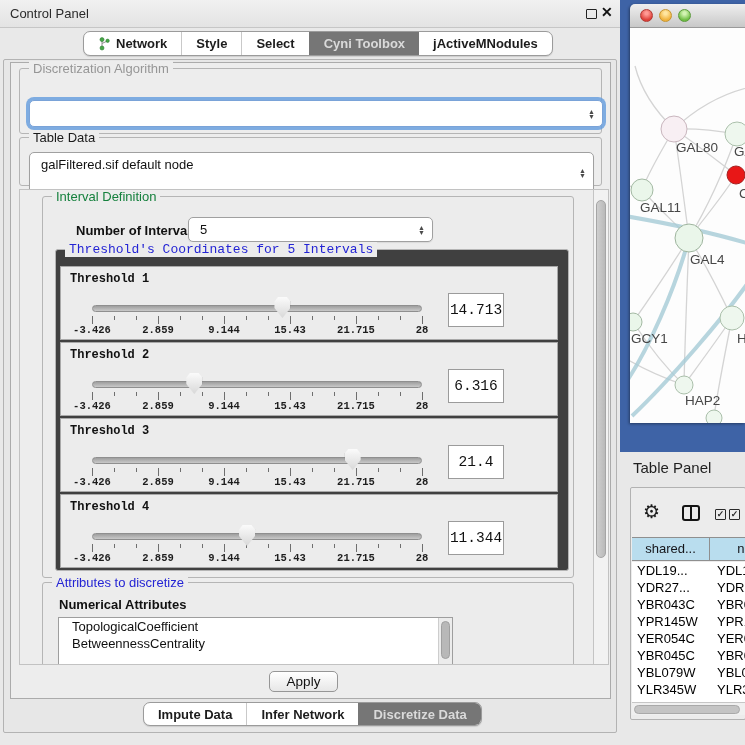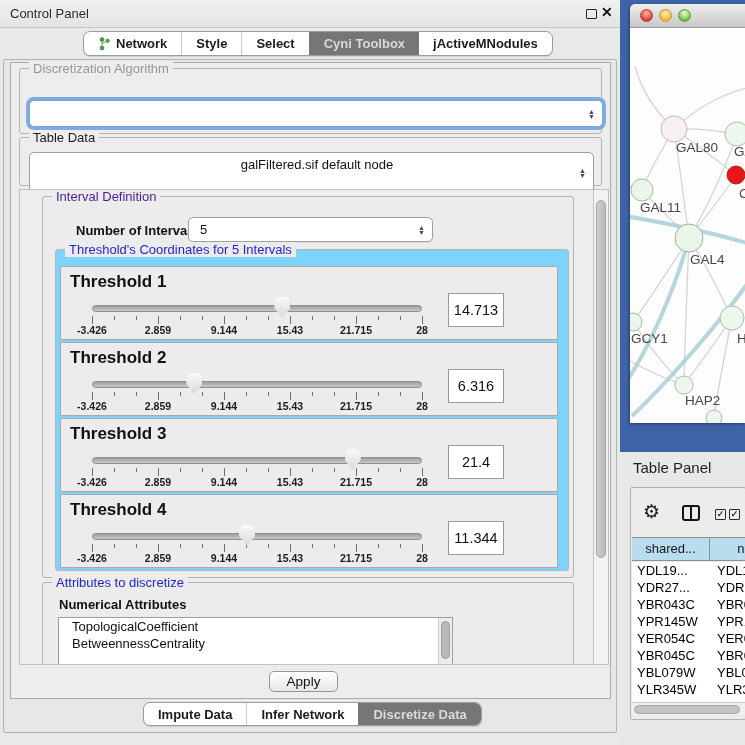--- a/index.html
+++ b/index.html
@@ -29,21 +29,21 @@
 
   .outer-panel { position:absolute; left:3px; top:59px; width:614px; height:674px;
     border:1px solid #b3b3b3; border-radius:2px; background:#e7e7e7; }
   .inner-panel { position:absolute; left:10px; top:62px; width:601px; height:637px;
     border:1px solid #ababab; background:#ededed; }
 
   
   .group { position:absolute; border:1px solid #b5b5b5; border-radius:3px; }
   .group-title { position:absolute; top:-8px; left:9px; background:#ededed; padding:0 4px;
     font-size:13px; color:#1a1a1a; white-space:nowrap; }
-  .group-title.green { color:#4c1d95; }
+  .group-title.green { color:#15803d; }
   .group-title.blue  { color:#2424d4; }
   .group-title.faded { color:#969696; }
 
   
   .combo { position:absolute; background:#fff; border:1px solid #a0a0a0; border-radius:5px;
     font-size:13px; color:#111; line-height:23px; padding-left:11px;
     box-shadow:inset 0 1px 0 #fff,0 1px 1px rgba(0,0,0,.08); }
   .combo .arrows { position:absolute; right:7px; top:0; height:100%; display:flex; flex-direction:column;
     justify-content:center; color:#4a4a4a; font-size:7px; line-height:5px; }
   .combo.focusring { box-shadow:0 0 0 3px rgba(106,160,222,.85); border-color:#7aa3d8; }
@@ -59,21 +59,21 @@
   .scrollarea { position:absolute; left:8px; top:126px; width:590px; height:476px; overflow:hidden;
     border:1px solid #c2c2c2; background:#ededed; }
   .vscroll { position:absolute; right:0; top:0; width:15px; height:100%;
     background:#f2f2f2; border-left:1px solid #c4c4c4; }
   .vscroll .vthumb { position:absolute; left:2px; top:10px; width:10px; height:358px;
     background:linear-gradient(90deg,#cfcfcf,#b9b9b9); border:1px solid #a5a5a5; border-radius:6px; }
 
   
   .th-box { position:absolute; left:4px; width:498px; height:74px; border:1px solid #a9a9a9;
     background:#ececec; }
-  .th-title { position:absolute; left:9px; top:5px; font-size:17px; font-weight:bold; color:#111; }
+  .th-title { position:absolute; left:9px; top:5px; font-size:12px; font-weight:bold; color:#111; }
   .slider { position:absolute; left:0; top:0; width:100%; height:100%; }
   .track { position:absolute; left:31px; top:38px; width:330px; height:7px; border-radius:4px;
     background:linear-gradient(#9e9e9e,#c9c9c9); border:1px solid #8f8f8f; }
   .thumb { position:absolute; top:30px; width:16px; height:21px;
     background:linear-gradient(#fbfbfb,#d8d8d8);
     clip-path:polygon(22% 0,78% 0,100% 22%,100% 52%,50% 100%,0 52%,0 22%);
     filter:drop-shadow(0 0 1px #777); }
   .ticks { position:absolute; left:31px; top:49px; width:330px; height:9px; }
   .tick { position:absolute; top:0; width:1px; background:#6e6e6e; }
   .tick.minor { height:4px; }
@@ -177,21 +177,21 @@
         <div class="combo focusring" style="left:9px; top:31px; width:574px; height:27px;">
           <span class="arrows">
               <span>▲</span>
               <span>▼</span>
             </span>
         </div>
       </div>
 
       <div class="group" style="left:8px; top:74px; width:583px; height:49px;">
         <span class="group-title">Table Data</span>
-        <div class="combo" style="left:9px; top:14px; width:565px; height:42px;text-align:center;">
+        <div class="combo" style="left:9px; top:14px; width:565px; height:42px;">
           <span>galFiltered.sif default node</span>
           <span class="arrows">
               <span>▲</span>
               <span>▼</span>
             </span>
         </div>
       </div>
 
       <div class="scrollarea">
 
@@ -199,21 +199,21 @@
           <span class="group-title green" style="background:#ececec;">Interval Definition</span>
           <span style="position:absolute; left:33px; top:26px; font-size:13px; font-weight:bold; color:#111;">Number of Intervals</span>
           <div class="combo" style="left:145px; top:20px; width:245px; height:25px;">
             <span>5</span>
             <span class="arrows">
                 <span>▲</span>
                 <span>▼</span>
               </span>
           </div>
 
-          <div class="group" style="left:12px; top:52px; width:514px; height:322px; background:#7dd3fc;">
+          <div class="group" style="left:12px; top:52px; width:514px; height:322px; background:#404040;font-family:Liberation Mono, monospace;">
             <span class="group-title blue" style="background:#ececec;">Threshold's Coordinates for 5 Intervals</span>
             <div id="th-list">
   <div class="th-box" style="top: 16px;">
     <div class="th-title">Threshold 1</div>
     <div class="slider">
       <div class="track"></div>
       <div class="ticks">
                       <span class="tick major" style="left: 0%;"></span>
                       <span class="tick minor" style="left: 6.66667%;"></span>
                       <span class="tick minor" style="left: 13.3333%;"></span>

